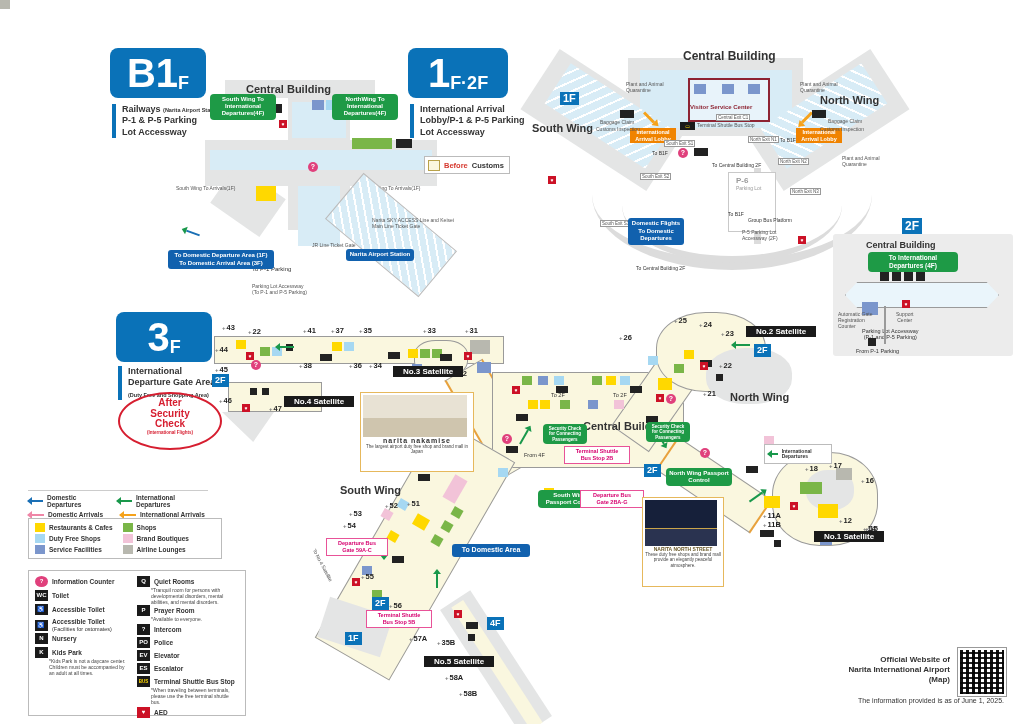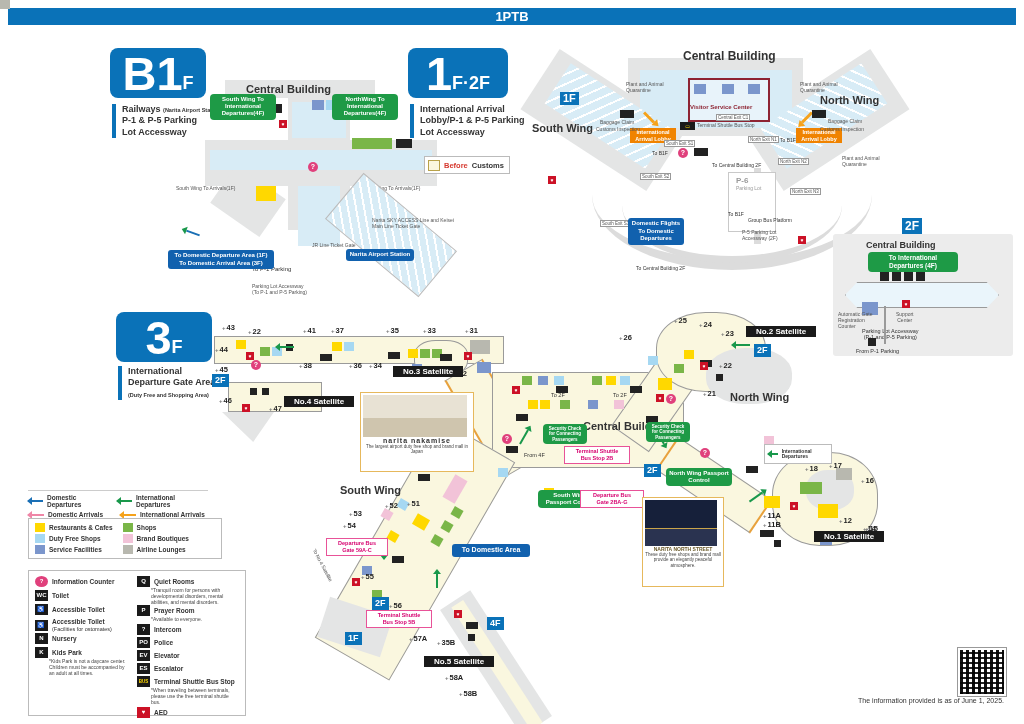--- a/index.html
+++ b/index.html
@@ -3,21 +3,21 @@
 <meta charset="utf-8">
 <style>
   html,body{margin:0;padding:0;background:#fff;}
   .canvas{position:relative;width:1024px;height:724px;background:#fff;font-family:"Liberation Sans",sans-serif;color:#333;overflow:hidden;}
   .abs{position:absolute;}
   
   .topbar{position:absolute;left:8px;right:8px;top:8px;height:17px;background:#0a72b8;color:#fff;
     text-align:center;font-weight:bold;font-size:13px;line-height:17px;}
   
   .badge{background:#0a72b8;color:#fff;border-radius:8px;display:flex;align-items:center;justify-content:center;}
-  .badge .big{font-size:47px;font-weight:bold;line-height:1;}
+  .badge .big{font-size:40px;font-weight:bold;line-height:1;}
   .badge .small{font-size:18px;font-weight:bold;line-height:1;align-self:flex-end;margin-bottom:6px;}
   .desc{border-left:4px solid #0a72b8;padding-left:6px;font-weight:bold;font-size:9px;line-height:1.25;color:#333;}
   .desc .tiny{font-size:5.5px;}
   
   .blkbox{background:#1a1a1a;color:#fff;font-size:8px;font-weight:bold;text-align:center;padding:1px 4px;white-space:nowrap;}
   .greenbox{background:#1e9a46;color:#fff;border-radius:4px;font-size:6px;font-weight:bold;text-align:center;padding:2px 3px;line-height:1.2;}
   .bluebox{background:#1161ae;color:#fff;border-radius:3px;font-size:6px;font-weight:bold;text-align:center;padding:2px 3px;line-height:1.25;}
   .orangebox{background:#f08300;color:#fff;font-size:5.5px;font-weight:bold;text-align:center;padding:1px 2px;line-height:1.2;}
   .pinkbox{background:#fff;border:1px solid #e85298;color:#d6006f;font-size:5.5px;font-weight:bold;text-align:center;padding:1px 2px;line-height:1.25;}
   .ftag{background:#0a72b8;color:#fff;font-weight:bold;font-size:9px;padding:0 3px;line-height:13px;}
@@ -65,21 +65,20 @@
   .qr{background:
       repeating-linear-gradient(0deg,rgba(0,0,0,.85) 0 2px,transparent 2px 5px),
       repeating-linear-gradient(90deg,#111 0 3px,#fff 3px 6px);
       border:2px solid #fff;outline:1px solid #999;}
 </style>
 </head>
 <body>
 
 <div class="canvas">
 
-  <div class="topbar">1PTB</div>
 
   <div class="abs badge" style="left:110px;top:48px;width:96px;height:50px;">
     <span class="big">B1</span>
     <span class="small">F</span>
   </div>
   <div class="abs desc" style="left:112px;top:104px;width:110px;">
     <span>Railways</span>
     <span class="tiny">(Narita Airport Station)</span><br>
     <span>P-1 &amp; P-5 Parking</span><br>
     <span>Lot Accessway</span>
@@ -232,20 +231,28 @@
   <div class="abs smlbl" style="left:856px;top:348px;font-size:5.5px;color:#333;">From P-1 Parking</div>
 
   <div class="abs badge" style="left:116px;top:312px;width:96px;height:50px;">
     <span class="big">3</span>
     <span class="small">F</span>
   </div>
   <div class="abs desc" style="left:118px;top:366px;width:120px;">
     <span>International</span><br>
     <span>Departure Gate Area</span><br>
     <span class="tiny">(Duty Free and Shopping Area)</span>
+  </div>
+  <div class="abs oval" style="left:118px;top:392px;width:100px;height:50px;padding-top:4px;">
+    <div style="font-size:10px;line-height:1.05;">
+      <span>After</span><br>
+      <span>Security</span><br>
+      <span>Check</span>
+    </div>
+    <div style="font-size:4.5px;">(International Flights)</div>
   </div>
 
   <div class="abs walky" style="left:214px;top:336px;width:288px;height:26px;"></div>
   <div class="abs walky" style="left:414px;top:340px;width:52px;height:34px;border-radius:40%;"></div>
   <div class="abs walky" style="left:228px;top:382px;width:92px;height:28px;"></div>
   <div class="abs shape" style="left:222px;top:412px;width:52px;height:30px;clip-path:polygon(0 0,100% 0,60% 100%);"></div>
   <div class="abs walky" style="left:470px;top:362px;width:40px;height:112px;transform:rotate(-30deg);border-left:2px solid #e8a13d;border-right:2px solid #e8a13d;"></div>
   <div class="abs walky" style="left:492px;top:372px;width:190px;height:94px;"></div>
   <div class="abs walky" style="left:642px;top:328px;width:44px;height:120px;transform:rotate(35deg);"></div>
   <div class="abs walky" style="left:656px;top:312px;width:108px;height:78px;border-radius:45%;"></div>
@@ -347,21 +354,21 @@
   <div class="abs garrow" style="left:516px;top:436px;width:16px;transform:rotate(-60deg);"></div>
   <div class="abs garrow" style="left:652px;top:436px;width:16px;transform:rotate(60deg);"></div>
   <div class="abs garrow" style="left:748px;top:496px;width:16px;transform:rotate(-35deg);"></div>
   <div class="abs garrow" style="left:430px;top:580px;width:14px;transform:rotate(-90deg);"></div>
   <div class="abs garrow" style="left:378px;top:548px;width:12px;transform:rotate(90deg);"></div>
 
   <span class="abs gate" style="left:222px;top:323px;">43</span>
   <span class="abs gate" style="left:248px;top:327px;">22</span>
   <span class="abs gate" style="left:303px;top:326px;">41</span>
   <span class="abs gate" style="left:331px;top:326px;">37</span>
-  <span class="abs gate" style="left:386px;top:326px;">35</span>
+  <span class="abs gate" style="left:359px;top:326px;">35</span>
   <span class="abs gate" style="left:423px;top:326px;">33</span>
   <span class="abs gate" style="left:465px;top:326px;">31</span>
   <span class="abs gate" style="left:215px;top:345px;">44</span>
   <span class="abs gate" style="left:215px;top:365px;">45</span>
   <span class="abs gate" style="left:219px;top:396px;">46</span>
   <span class="abs gate" style="left:269px;top:404px;">47</span>
   <span class="abs gate" style="left:299px;top:361px;">38</span>
   <span class="abs gate" style="left:349px;top:361px;">36</span>
   <span class="abs gate" style="left:369px;top:361px;">34</span>
   <span class="abs gate" style="left:454px;top:369px;">32</span>
@@ -565,16 +572,21 @@
           </div>
         <div class="legnote" style="margin-left:14px;">*When traveling between terminals, please use the free terminal shuttle bus.</div>
         <div class="legrow" style="margin-top:2px;">
             <span class="fic red">♥</span>
             <span class="legtxt" style="font-size:6.5px;">AED</span>
           </div>
       </div>
     </div>
   </div>
 
+  <div class="abs footer-site" style="left:800px;top:655px;width:150px;">
+    <span>Official Website of</span><br>
+    <span>Narita International Airport</span><br>
+    <span>(Map)</span>
+  </div>
   <div class="abs qr" style="left:958px;top:648px;width:44px;height:44px;"></div>
   <div class="abs footer-note" style="left:760px;top:697px;width:244px;">The information provided is as of June 1, 2025.</div>
 
 </div>
 
 </body></html>

